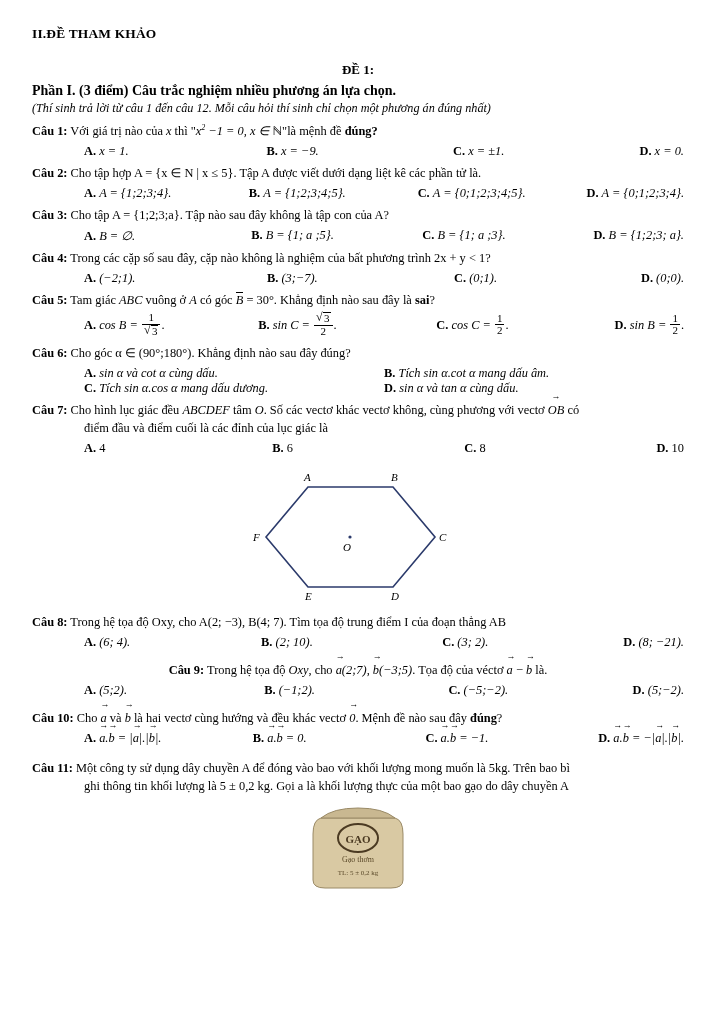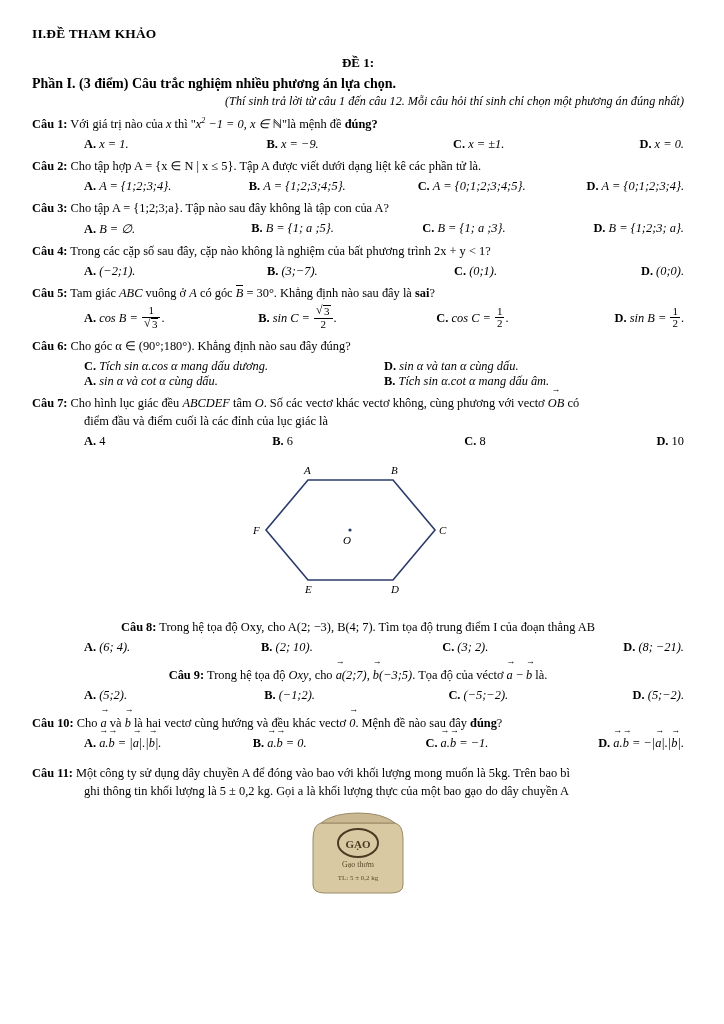--- a/index.html
+++ b/index.html
@@ -12,23 +12,23 @@
     position:relative;
     overflow:hidden;
   }
   .page{
     position:relative;
     padding:26px 40px 0 32px;
     box-sizing:border-box;
     width:724px;
   }
   .sec-title{font-weight:bold;font-size:13.4px;letter-spacing:.2px;}
-  .de-title{text-align:center;font-weight:bold;font-size:13px;margin-top:13px;}
+  .de-title{text-align:center;font-weight:bold;font-size:13px;margin-top:20px;}
   .part{font-weight:bold;font-size:14px;margin-top:5px;}
-  .note{font-style:italic;font-size:12.2px;margin-top:2px;text-align:right;}
+  .note{font-style:italic;font-size:12.2px;margin-top:2px;}
   .q{margin-top:6px;line-height:1.45;}
   .q .lbl{font-weight:bold;}
   .bold{font-weight:bold;}
   .opts{display:flex;margin-top:3px;padding-left:52px;justify-content:space-between;}
   .opts .op{flex:0 0 auto;}
   .op b{font-weight:bold;}
   .math{font-style:italic;font-family:"Liberation Serif",serif;}
   .up{font-style:normal;}
   sup{font-size:8px;vertical-align:super;}
   
@@ -117,26 +117,26 @@
     <div class="op"><b>C.</b> <span class="math">cos <span class="math">C</span> =</span> <span class="frac"><span class="num">1</span><span class="den">2</span></span>.</div>
     <div class="op"><b>D.</b> <span class="math">sin <span class="math">B</span> =</span> <span class="frac"><span class="num">1</span><span class="den">2</span></span>.</div>
   </div>
 
   <div class="q">
     <span class="lbl">Câu 6:</span>
     <span>Cho góc α ∈ (90°;180°). Khẳng định nào sau đây đúng?</span>
   </div>
   <div class="opts" style="display:block;">
     <div style="display:flex;">
+      <div class="op" style="width:300px;"><b>A.</b> <span class="math">sin α và cot α cùng dấu.</span></div>
+      <div class="op"><b>B.</b> <span class="math">Tích sin α.cot α mang dấu âm.</span></div>
+    </div>
+    <div style="display:flex;">
       <div class="op" style="width:300px;"><b>C.</b> <span class="math">Tích sin α.cos α mang dấu dương.</span></div>
       <div class="op"><b>D.</b> <span class="math">sin α và tan α cùng dấu.</span></div>
-    </div>
-    <div style="display:flex;">
-      <div class="op" style="width:300px;"><b>A.</b> <span class="math">sin α và cot α cùng dấu.</span></div>
-      <div class="op"><b>B.</b> <span class="math">Tích sin α.cot α mang dấu âm.</span></div>
     </div>
   </div>
 
   <div class="q">
     <span class="lbl">Câu 7:</span>
     <span>Cho hình lục giác đều <span class="math">ABCDEF</span> tâm <span class="math">O</span>. Số các vectơ khác vectơ không, cùng phương với vectơ <span class="vec">OB</span> có</span>
     <div class="hang">điểm đầu và điểm cuối là các đỉnh của lục giác là</div>
   </div>
   <div class="opts row-opts-4">
     <div class="op"><b>A.</b> <span>4</span></div>
@@ -154,21 +154,21 @@
       <span class="lab" style="left:61px;top:9px;">A</span>
       <span class="lab" style="left:148px;top:9px;">B</span>
       <span class="lab" style="left:196px;top:69px;">C</span>
       <span class="lab" style="left:148px;top:128px;">D</span>
       <span class="lab" style="left:62px;top:128px;">E</span>
       <span class="lab" style="left:10px;top:69px;">F</span>
       <span class="lab" style="left:100px;top:79px;">O</span>
     </div>
   </div>
 
-  <div class="q" style="margin-top:14px;text-align:center;">
+  <div class="q" style="margin-top:2px;">
     <span class="lbl">Câu 8:</span>
     <span>Trong hệ tọa độ Oxy, cho A(2; −3), B(4; 7). Tìm tọa độ trung điểm I của đoạn thẳng AB</span>
   </div>
   <div class="opts row-opts-4">
     <div class="op"><b>A.</b> <span class="math">(6; 4).</span></div>
     <div class="op"><b>B.</b> <span class="math">(2; 10).</span></div>
     <div class="op"><b>C.</b> <span class="math">(3; 2).</span></div>
     <div class="op"><b>D.</b> <span class="math">(8; −21).</span></div>
   </div>
 

